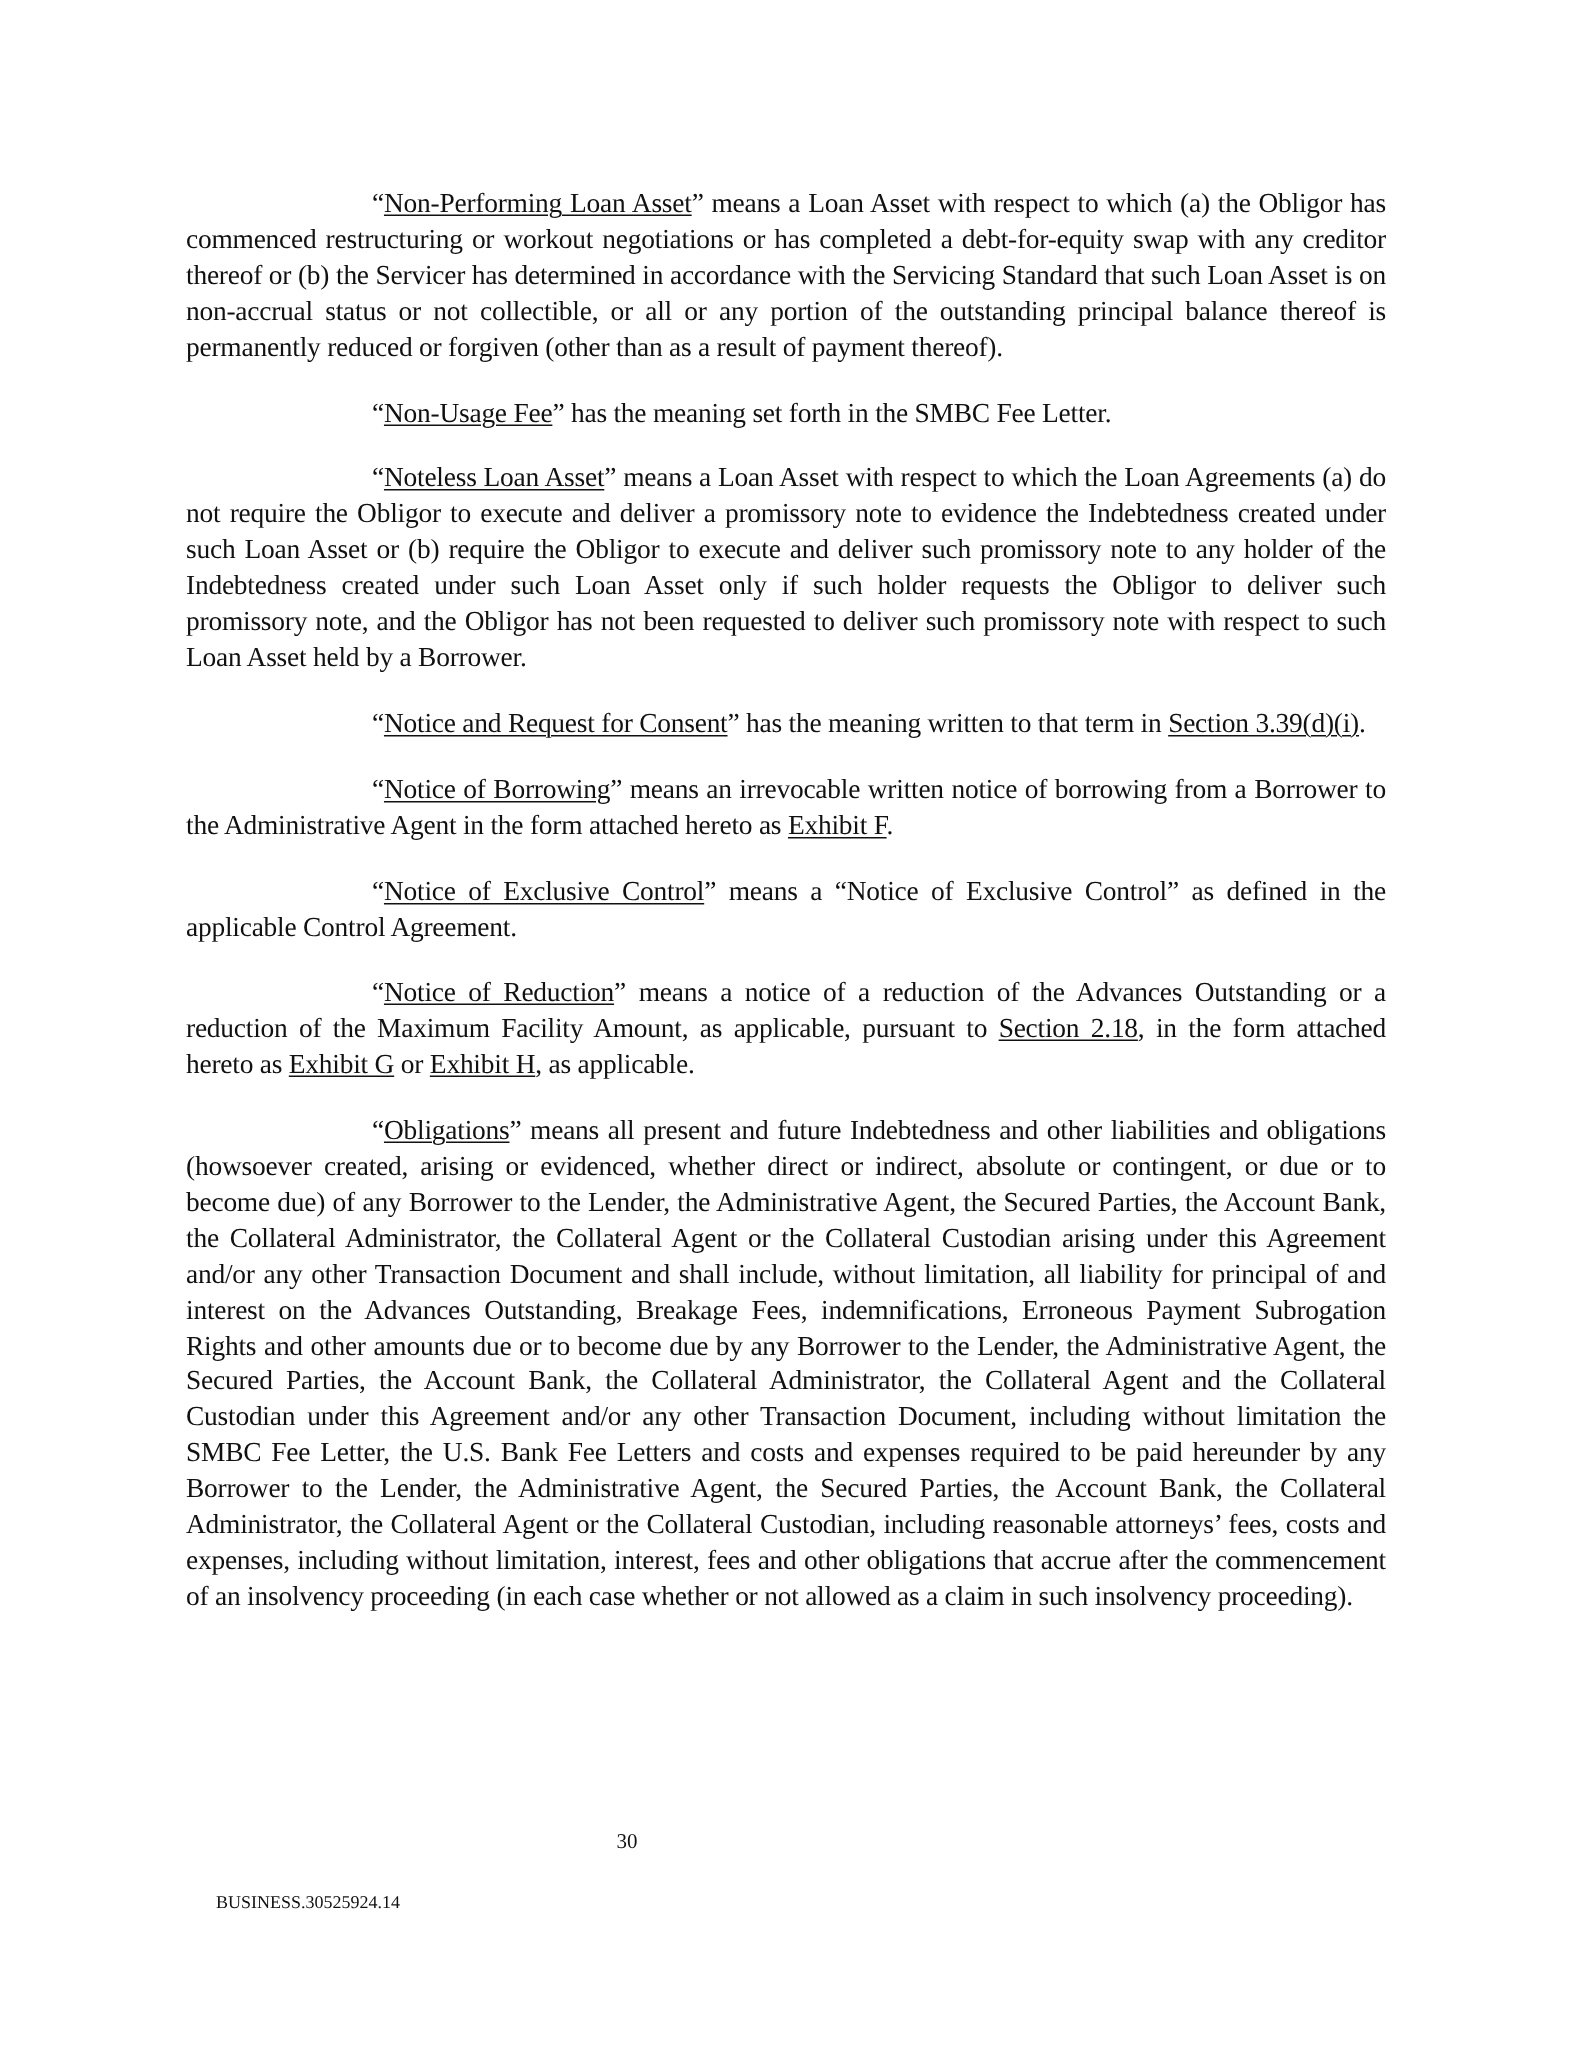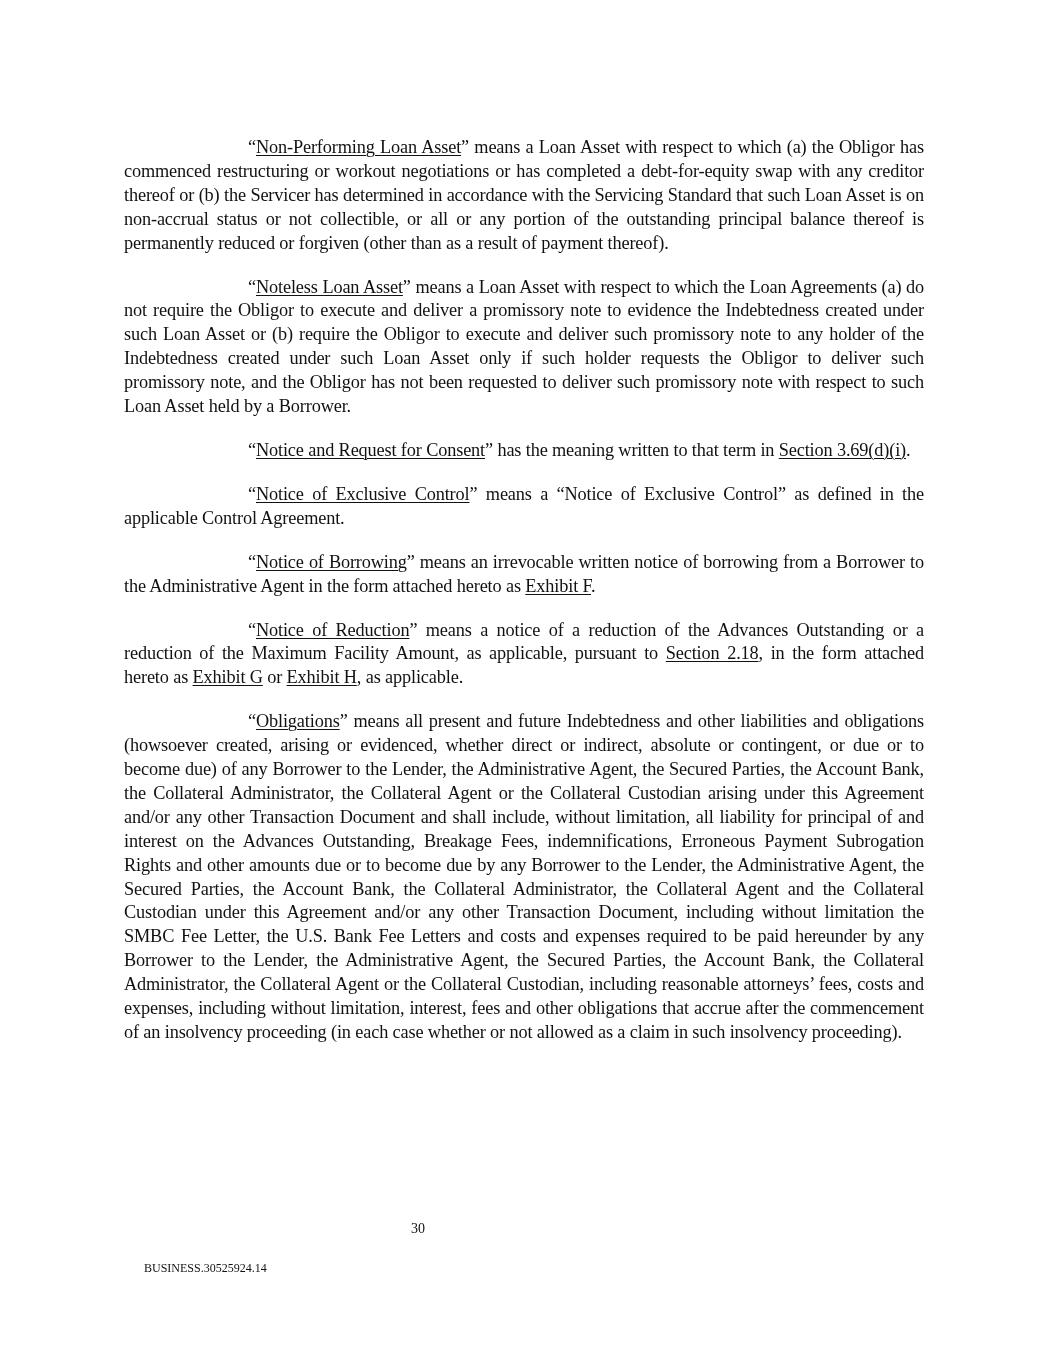--- a/index.html
+++ b/index.html
@@ -11,21 +11,21 @@
       width: 1055px;
       height: 1365px;
       position: relative;
       overflow: hidden;
       font-family: "Liberation Serif", "DejaVu Serif", serif;
       color: #111111;
     }
     .page {
       position: absolute;
       left: 124px;
-      top: 136px;
+      top: 124px;
       width: 800px;
     }
     .para {
       font-size: 18.3px;
       line-height: 23.9px;
       text-align: justify;
       text-indent: 124px;
       margin: 0 0 20px 0;
       letter-spacing: -0.15px;
     }
@@ -51,22 +51,23 @@
       line-height: 16px;
       margin-left: 20px;
     }
   </style>
 </head>
 <body>
 
 <div class="page">
 
   <p class="para"><span>“</span><span class="u">Non-Performing Loan Asset</span><span>” means a Loan Asset with respect to which (a) the Obligor has commenced restructuring or workout negotiations or has completed a debt-for-equity swap with any creditor thereof or (b) the Servicer has determined in accordance with the Servicing Standard that such Loan Asset is on non-accrual status or not collectible, or all or any portion of the outstanding principal balance thereof is permanently reduced or forgiven (other than as a result of payment thereof).</span></p>
+  <p class="para"><span>“</span><span class="u">Non-Usage Fee</span><span>” has the meaning set forth in the SMBC Fee Letter.</span></p>
   <p class="para"><span>“</span><span class="u">Noteless Loan Asset</span><span>” means a Loan Asset with respect to which the Loan Agreements (a) do not require the Obligor to execute and deliver a promissory note to evidence the Indebtedness created under such Loan Asset or (b) require the Obligor to execute and deliver such promissory note to any holder of the Indebtedness created under such Loan Asset only if such holder requests the Obligor to deliver such promissory note, and the Obligor has not been requested to deliver such promissory note with respect to such Loan Asset held by a Borrower.</span></p>
-  <p class="para"><span>“</span><span class="u">Notice and Request for Consent</span><span>” has the meaning written to that term in </span><span class="u">Section 3.69(d)(i)</span><span>.</span></p>
+  <p class="para"><span>“</span><span class="u">Notice and Request for Consent</span><span>” has the meaning written to that term in </span><span class="u">Section 3.39(d)(i)</span><span>.</span></p>
+  <p class="para"><span>“</span><span class="u">Notice of Borrowing</span><span>” means an irrevocable written notice of borrowing from a Borrower to the Administrative Agent in the form attached hereto as </span><span class="u">Exhibit F</span><span>.</span></p>
   <p class="para"><span>“</span><span class="u">Notice of Exclusive Control</span><span>” means a “Notice of Exclusive Control” as defined in the applicable Control Agreement.</span></p>
-  <p class="para"><span>“</span><span class="u">Notice of Borrowing</span><span>” means an irrevocable written notice of borrowing from a Borrower to the Administrative Agent in the form attached hereto as </span><span class="u">Exhibit F</span><span>.</span></p>
   <p class="para"><span>“</span><span class="u">Notice of Reduction</span><span>” means a notice of a reduction of the Advances Outstanding or a reduction of the Maximum Facility Amount, as applicable, pursuant to </span><span class="u">Section 2.18</span><span>, in the form attached hereto as </span><span class="u">Exhibit G</span><span> or </span><span class="u">Exhibit H</span><span>, as applicable.</span></p>
   <p class="para"><span>“</span><span class="u">Obligations</span><span>” means all present and future Indebtedness and other liabilities and obligations (howsoever created, arising or evidenced, whether direct or indirect, absolute or contingent, or due or to become due) of any Borrower to the Lender, the Administrative Agent, the Secured Parties, the Account Bank, the Collateral Administrator, the Collateral Agent or the Collateral Custodian arising under this Agreement and/or any other Transaction Document and shall include, without limitation, all liability for principal of and interest on the Advances Outstanding, Breakage Fees, indemnifications, Erroneous Payment Subrogation Rights and other amounts due or to become due by any Borrower to the Lender, the Administrative Agent, the Secured Parties, the Account Bank, the Collateral Administrator, the Collateral Agent and the Collateral Custodian under this Agreement and/or any other Transaction Document, including without limitation the SMBC Fee Letter, the U.S. Bank Fee Letters and costs and expenses required to be paid hereunder by any Borrower to the Lender, the Administrative Agent, the Secured Parties, the Account Bank, the Collateral Administrator, the Collateral Agent or the Collateral Custodian, including reasonable attorneys’ fees, costs and expenses, including without limitation, interest, fees and other obligations that accrue after the commencement of an insolvency proceeding (in each case whether or not allowed as a claim in such insolvency proceeding).</span></p>
 </div>
 
 <div class="page-number">30</div>
 <div class="doc-id">BUSINESS.30525924.14</div>
 
 </body></html>

